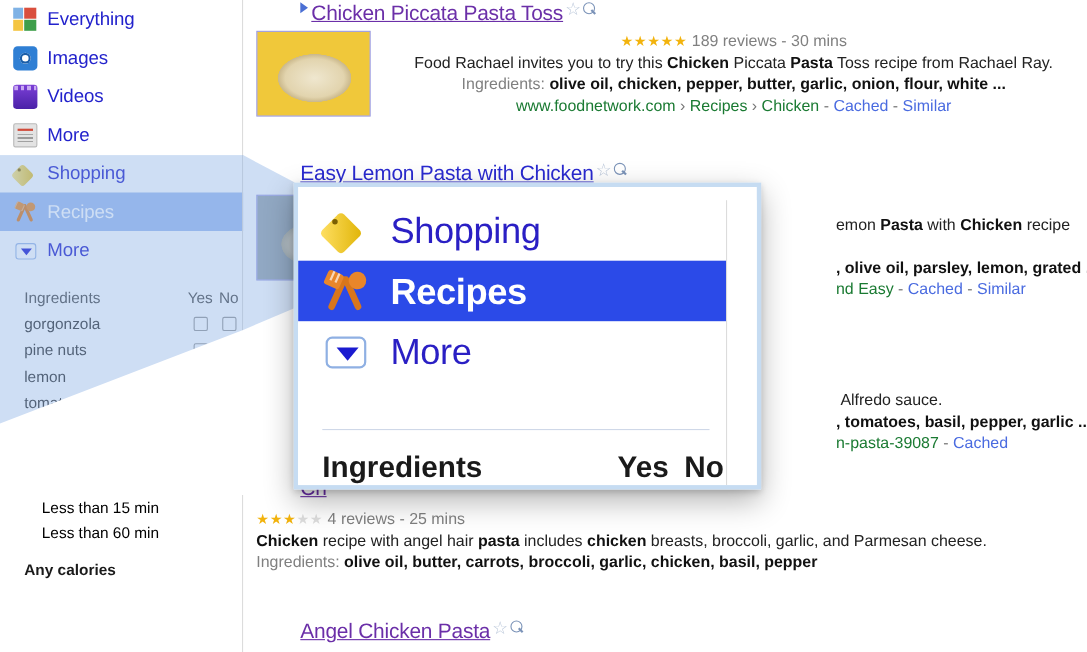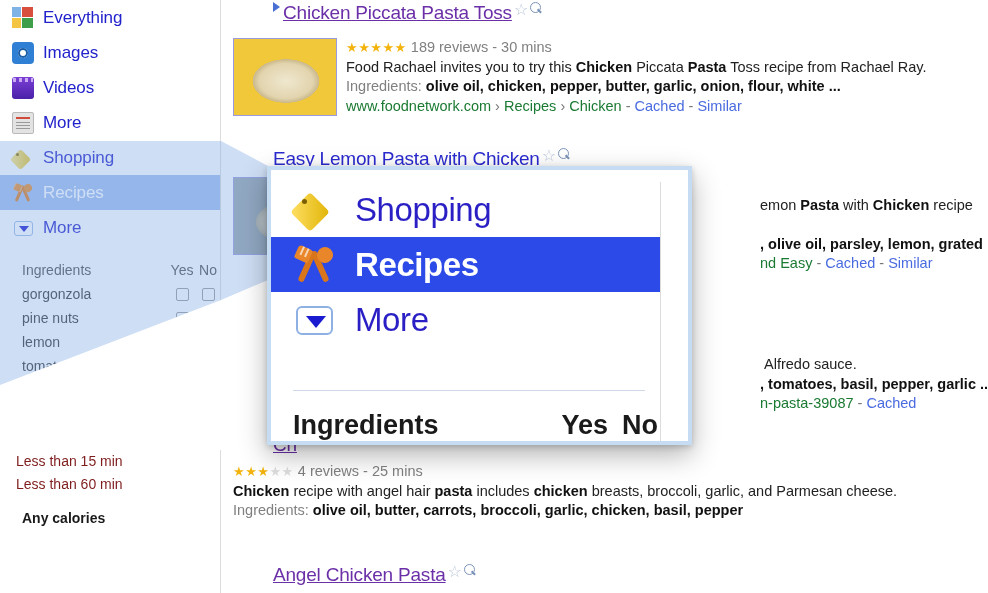--- a/index.html
+++ b/index.html
@@ -130,21 +130,21 @@
   .filter-row .fr-name { flex:1; }
   .filter-row .fr-cell { width:26px; display:flex; justify-content:center; }
   .chk {
     width:13px; height:13px; border:1px solid #9a9a9a; border-radius:2px;
     background:#fff;
   }
   .section-head {
     padding-left:22px; margin-top:14px; font-size:14px; font-weight:bold; color:#1a1a1a;
   }
   .section-link {
-    padding-left:16px; font-size:14px; color:#7f1d1d; line-height:23px;
+    padding-left:38px; font-size:14px; color:#000000; line-height:23px;
   }
 
   
   #results { position:absolute; left:233px; top:0; width:755px; height:593px; }
 
   .result { position:relative; }
   .res-title-row { display:flex; align-items:flex-start; gap:2px; height:26px;margin-left:40px; }
   .res-bullet {
     width:0;height:0;
     border-top:5px solid transparent; border-bottom:5px solid transparent;
@@ -414,21 +414,21 @@
 
   <div id="results">
 
     <div class="result" style="position:absolute; left:0; top:2px; width:755px;">
       <div class="res-title-row">
         <span class="res-bullet"></span>
         <span class="res-title">Chicken Piccata Pasta Toss</span>
         <span class="star-outline">☆</span>
         <span class="mag-ico"></span>
       </div>
-      <div class="res-body" style="margin-top:10px;">
+      <div class="res-body" style="margin-top:0;text-align:center;">
         <div class="thumb t1"></div>
         <div class="res-text">
           <div class="line">
             <span class="stars">★★★★★</span>
             <span class="grey">189 reviews</span><span class="grey"> - </span><span class="grey">30 mins</span>
           </div>
           <div class="line"><span>Food Rachael invites you to try this </span><b>Chicken</b><span> Piccata </span><b>Pasta</b><span> Toss recipe from Rachael Ray.</span></div>
           <div class="line"><span class="grey">Ingredients:</span> <b>olive oil, chicken, pepper, butter, garlic, onion, flour, white ...</b></div>
           <div class="line url"><span>www.foodnetwork.com</span> <span class="arrow">›</span> <span>Recipes</span> <span class="arrow">›</span> <span>Chicken</span> <span class="dash">-</span> <span class="cached">Cached</span> <span class="dash">-</span> <span class="cached">Similar</span></div>
         </div>

